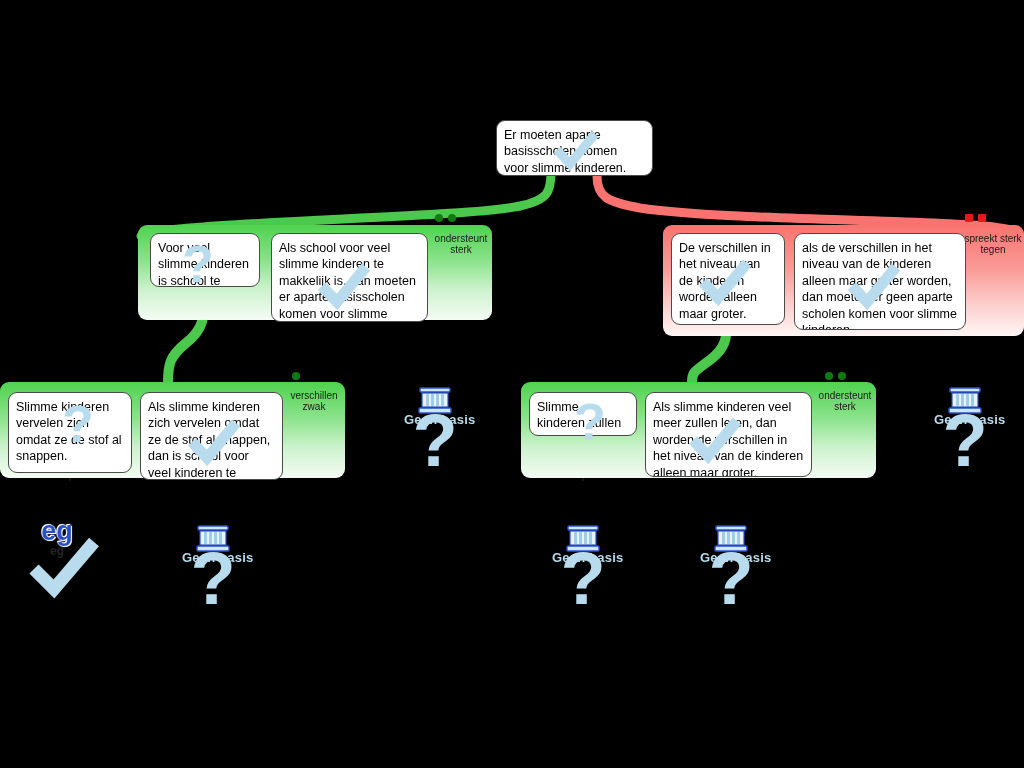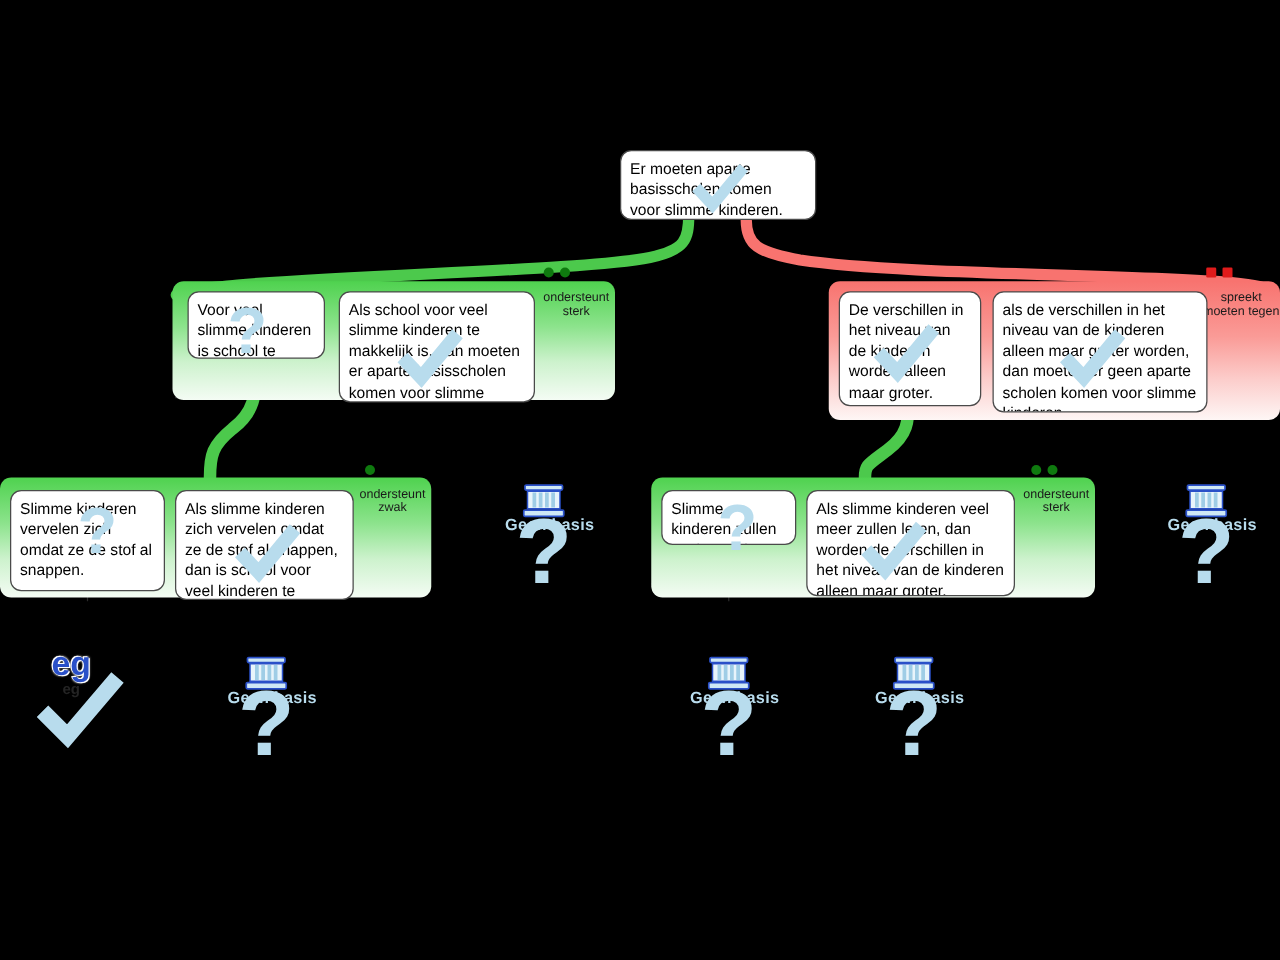--- a/index.html
+++ b/index.html
@@ -118,41 +118,41 @@
     <span>Als school voor veel slimme kinderen te makkelijk is, dan moeten er aparte basisscholen komen voor slimme kinderen.</span>
   </div>
   <svg class="tickbig" style="left:315px;top:262px;" width="58" height="52" viewBox="0 0 58 52">
     <path d="M7,24 L22,40 L51,5" fill="none" stroke="#b8dced" stroke-width="11" stroke-linejoin="miter"></path>
   </svg>
   <svg class="tickbig" style="left:178px;top:238px;" width="34" height="52" viewBox="0 0 34 52">
     <text x="4" y="44" font-family="Liberation Sans, sans-serif" font-size="52" font-weight="700" fill="#b8dced">?</text>
   </svg>
 
   <div class="group red" style="left:663px;top:225px;width:361px;height:111px;">
-    <div class="tagline">spreekt moeten tegen</div>
+    <div class="tagline">spreekt sterk tegen</div>
   </div>
   <div class="dots" style="left:965px;top:214px;">
     <span class="dot sq"></span>
     <span class="dot sq"></span>
   </div>
   <div class="card" style="left:671px;top:233px;width:114px;height:92px;">
     <span>De verschillen in het niveau van de kinderen worden alleen maar groter.</span>
   </div>
   <div class="card" style="left:794px;top:233px;width:172px;height:97px;">
     <span>als de verschillen in het niveau van de kinderen alleen maar groter worden, dan moeten er geen aparte scholen komen voor slimme kinderen.</span>
   </div>
   <svg class="tickbig" style="left:696px;top:258px;" width="58" height="52" viewBox="0 0 58 52">
     <path d="M7,24 L22,40 L51,5" fill="none" stroke="#b8dced" stroke-width="11" stroke-linejoin="miter"></path>
   </svg>
   <svg class="tickbig" style="left:845px;top:262px;" width="58" height="52" viewBox="0 0 58 52">
     <path d="M7,24 L22,40 L51,5" fill="none" stroke="#b8dced" stroke-width="11" stroke-linejoin="miter"></path>
   </svg>
 
   <div class="group green" style="left:0px;top:382px;width:345px;height:96px;">
-    <div class="tagline">ondersteunt zwak</div>
+    <div class="tagline">verschillen zwak</div>
   </div>
   <div class="dots" style="left:292px;top:372px;">
     <span class="dot"></span>
   </div>
   <div class="card" style="left:8px;top:392px;width:124px;height:81px;">
     <span>Slimme kinderen vervelen zich omdat ze de stof al snappen.</span>
   </div>
   <div class="card" style="left:140px;top:392px;width:143px;height:88px;">
     <span>Als slimme kinderen zich vervelen omdat ze de stof al snappen, dan is school voor veel kinderen te makkelijk.</span>
   </div>

